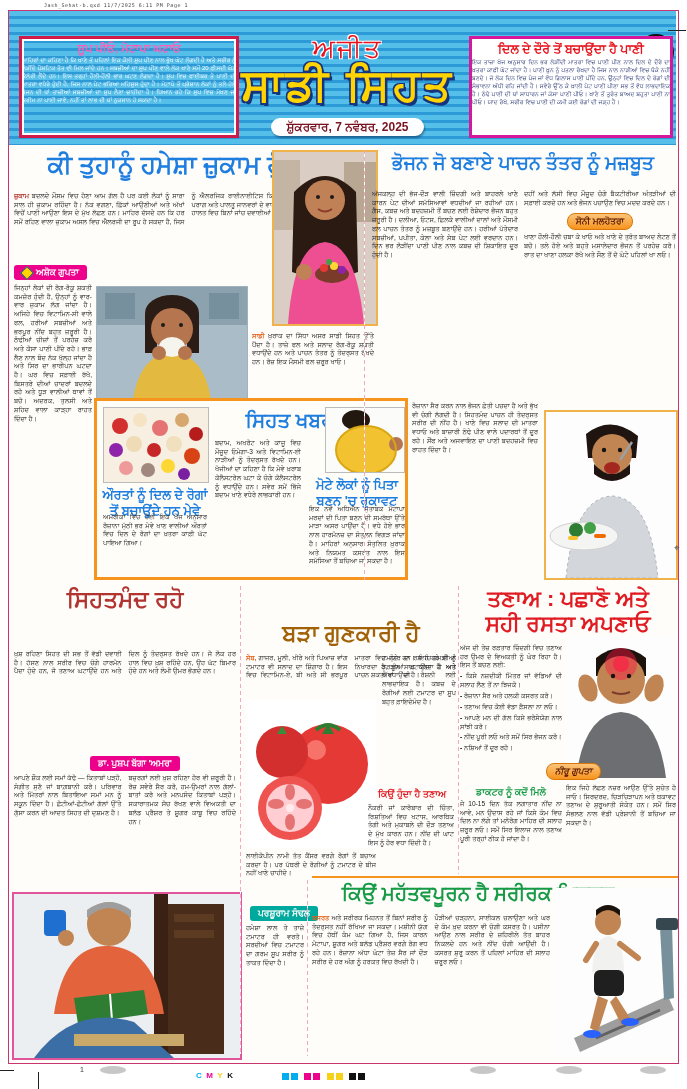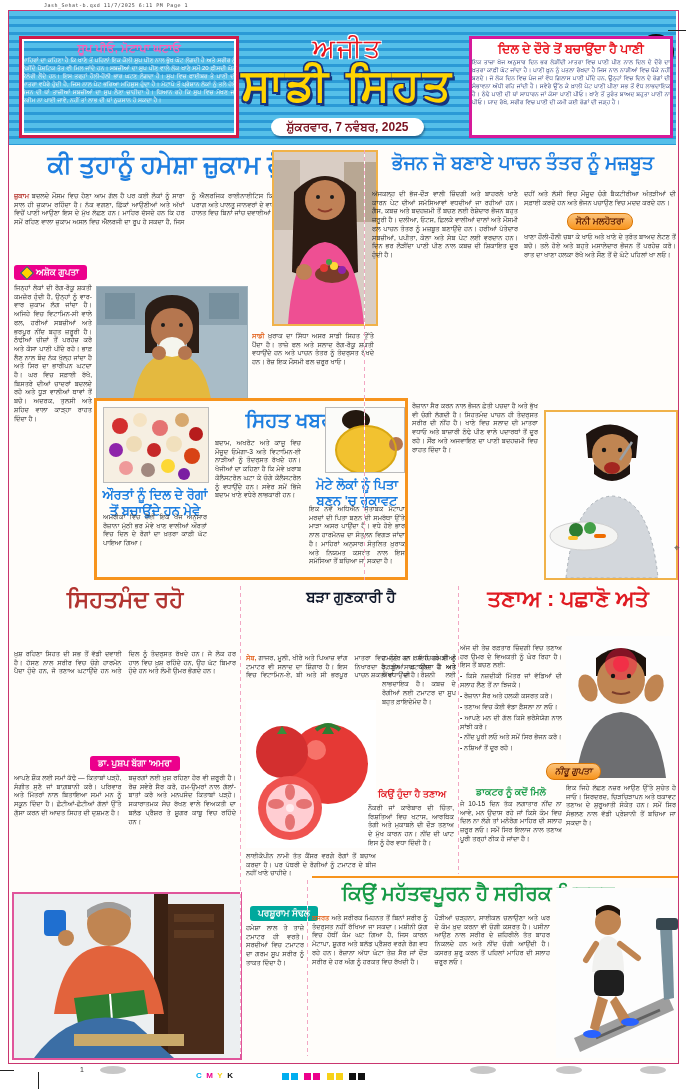--- a/index.html
+++ b/index.html
@@ -201,21 +201,21 @@
     <path d="M40 120 Q50 50 95 52 Q140 54 150 120 Z" fill="#e2633c"></path>
     <rect x="30" y="16" width="22" height="26" rx="4" fill="#1f6fd0"></rect>
     <circle cx="52" cy="44" r="8" fill="#c08552"></circle>
     <path d="M60 104 L130 96 L134 120 L64 130 Z" fill="#2e7d32"></path>
     <path d="M96 100 L98 126" stroke="#fff" stroke-width="2"></path>
     <path d="M20 164 Q60 110 120 128 L160 164 Z" fill="#3b6ea5"></path>
     <rect x="60" y="140" width="110" height="12" fill="#c9a96a"></rect>
   </svg>
 
   <div class="abs" style="left:246px;top:588px;width:210px;text-align:center;">
-    <div style="font-weight:bold;color:#0f172a;font-size:15px;">ਬੜਾ ਗੁਣਕਾਰੀ ਹੈ</div>
+    <div style="font-weight:bold;color:#a16207;font-size:23px;margin-top:32px;">ਬੜਾ ਗੁਣਕਾਰੀ ਹੈ</div>
   </div>
   <div class="abs body-text cols2" style="left:246px;top:654px;width:210px;height:44px;overflow:hidden;">
     <p><span class="lead">ਸੇਬ,</span> <span>ਗਾਜਰ, ਮੂਲੀ, ਖੀਰੇ ਅਤੇ ਪਿਆਜ਼ ਵਾਂਗ ਟਮਾਟਰ ਵੀ ਸਲਾਦ ਦਾ ਸ਼ਿੰਗਾਰ ਹੈ। ਇਸ ਵਿਚ ਵਿਟਾਮਿਨ-ਏ, ਬੀ ਅਤੇ ਸੀ ਭਰਪੂਰ ਮਾਤਰਾ ਵਿਚ ਹੁੰਦੇ ਹਨ। ਇਹ ਚਮੜੀ ਨੂੰ ਨਿਖਾਰਦਾ ਹੈ, ਖ਼ੂਨ ਸਾਫ਼ ਕਰਦਾ ਹੈ ਅਤੇ ਪਾਚਨ ਸ਼ਕਤੀ ਵਧਾਉਂਦਾ ਹੈ।</span></p>
   </div>
 
   <svg class="abs photo" style="left:246px;top:700px;" width="130" height="148" viewBox="0 0 130 148">
     <rect width="130" height="148" fill="#ffffff"></rect>
     <circle cx="82" cy="64" r="40" fill="#e53935"></circle>
     <circle cx="70" cy="50" r="10" fill="#ff8a80" opacity="0.7"></circle>
     <path d="M82 24 l6 10 l-12 0 Z" fill="#2e7d32"></path>
@@ -234,20 +234,21 @@
   </svg>
   <div class="abs body-text" style="left:382px;top:654px;width:74px;height:128px;overflow:hidden;">ਟਮਾਟਰ ਦਾ ਰਸ ਚਿਹਰੇ ਦੀਆਂ ਝੁਰੜੀਆਂ ਘਟਾਉਂਦਾ ਹੈ ਅਤੇ ਅੱਖਾਂ ਦੀ ਰੋਸ਼ਨੀ ਲਈ ਲਾਭਦਾਇਕ ਹੈ। ਕਬਜ਼ ਦੇ ਰੋਗੀਆਂ ਲਈ ਟਮਾਟਰ ਦਾ ਸੂਪ ਬਹੁਤ ਫ਼ਾਇਦੇਮੰਦ ਹੈ।</div>
   <div class="abs body-text" style="left:246px;top:852px;width:130px;height:46px;overflow:hidden;">ਲਾਈਕੋਪੀਨ ਨਾਮੀ ਤੱਤ ਕੈਂਸਰ ਵਰਗੇ ਰੋਗਾਂ ਤੋਂ ਬਚਾਅ ਕਰਦਾ ਹੈ। ਪਰ ਪੱਥਰੀ ਦੇ ਰੋਗੀਆਂ ਨੂੰ ਟਮਾਟਰ ਦੇ ਬੀਜ ਨਹੀਂ ਖਾਣੇ ਚਾਹੀਦੇ।</div>
   <div class="abs" style="left:250px;top:902px;">
     <span class="chip chip-teal">ਪਰਸ਼ੂਰਾਮ ਸੰਢਲ</span>
   </div>
   <div class="abs body-text" style="left:246px;top:924px;width:58px;height:130px;overflow:hidden;">ਹਮੇਸ਼ਾ ਲਾਲ ਤੇ ਤਾਜ਼ੇ ਟਮਾਟਰ ਹੀ ਵਰਤੋ। ਸਰਦੀਆਂ ਵਿਚ ਟਮਾਟਰ ਦਾ ਗਰਮ ਸੂਪ ਸਰੀਰ ਨੂੰ ਤਾਕਤ ਦਿੰਦਾ ਹੈ।</div>
 
   <div class="abs" style="left:458px;top:586px;width:220px;text-align:center;font-weight:bold;color:#e01b22;font-size:22px;line-height:1.15;">
     <div>ਤਣਾਅ : ਪਛਾਣੋ ਅਤੇ</div>
+    <div>ਸਹੀ ਰਸਤਾ ਅਪਣਾਓ</div>
   </div>
   <div class="abs" style="left:460px;top:644px;width:102px;height:136px;overflow:hidden;">
     <p class="body-text">ਅੱਜ ਦੀ ਤੇਜ਼ ਰਫ਼ਤਾਰ ਜ਼ਿੰਦਗੀ ਵਿਚ ਤਣਾਅ ਹਰ ਉਮਰ ਦੇ ਵਿਅਕਤੀ ਨੂੰ ਘੇਰ ਰਿਹਾ ਹੈ। ਇਸ ਤੋਂ ਬਚਣ ਲਈ:</p>
     <ul class="bullets">
       <li>ਕਿਸੇ ਨਜ਼ਦੀਕੀ ਮਿੱਤਰ ਜਾਂ ਵੱਡਿਆਂ ਦੀ ਸਲਾਹ ਲੈਣ ਤੋਂ ਨਾ ਝਿਜਕੋ।</li>
       <li>ਰੋਜ਼ਾਨਾ ਸੈਰ ਅਤੇ ਹਲਕੀ ਕਸਰਤ ਕਰੋ।</li>
       <li>ਤਣਾਅ ਵਿਚ ਕੋਈ ਵੱਡਾ ਫ਼ੈਸਲਾ ਨਾ ਲਓ।</li>
       <li>ਆਪਣੇ ਮਨ ਦੀ ਗੱਲ ਕਿਸੇ ਭਰੋਸੇਯੋਗ ਨਾਲ ਸਾਂਝੀ ਕਰੋ।</li>
       <li>ਨੀਂਦ ਪੂਰੀ ਲਓ ਅਤੇ ਸਮੇਂ ਸਿਰ ਭੋਜਨ ਕਰੋ।</li>
       <li>ਨਸ਼ਿਆਂ ਤੋਂ ਦੂਰ ਰਹੋ।</li>

